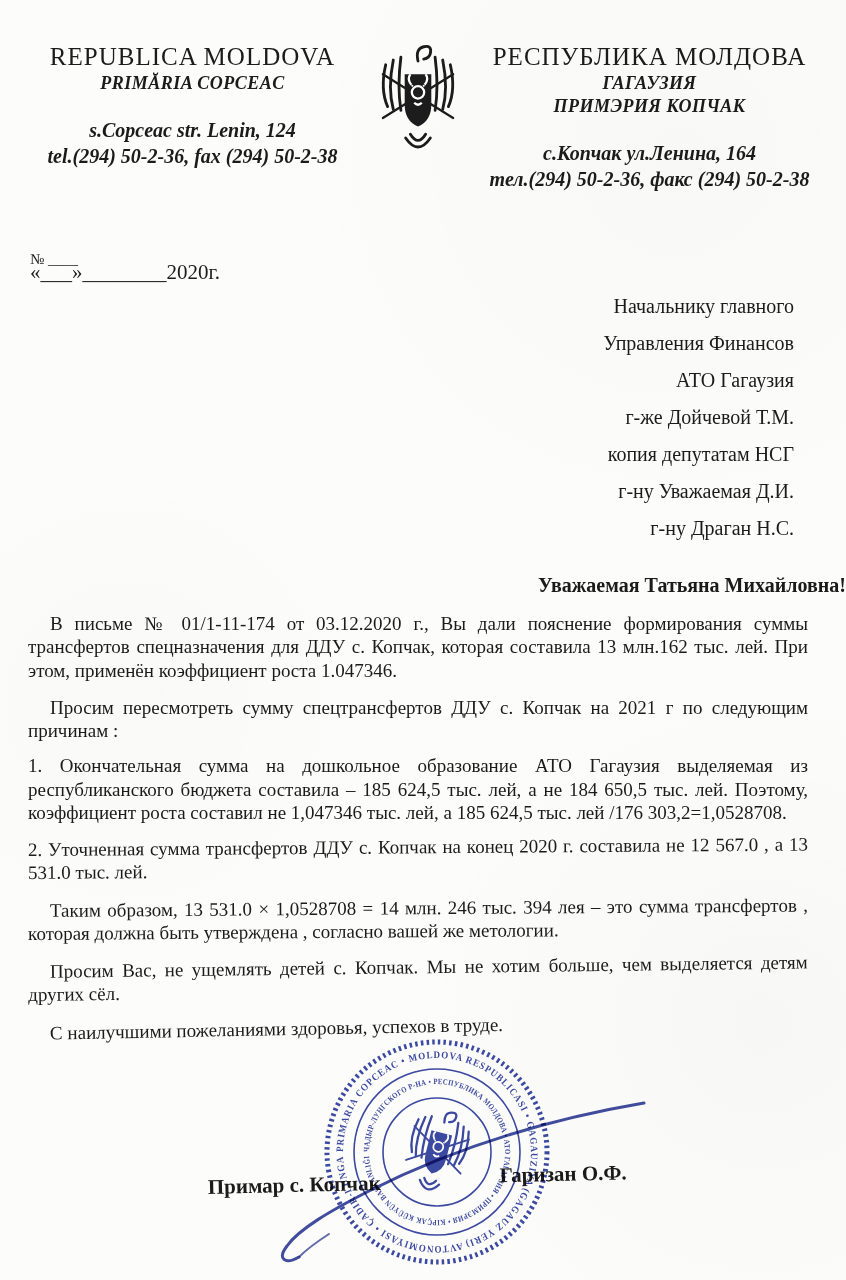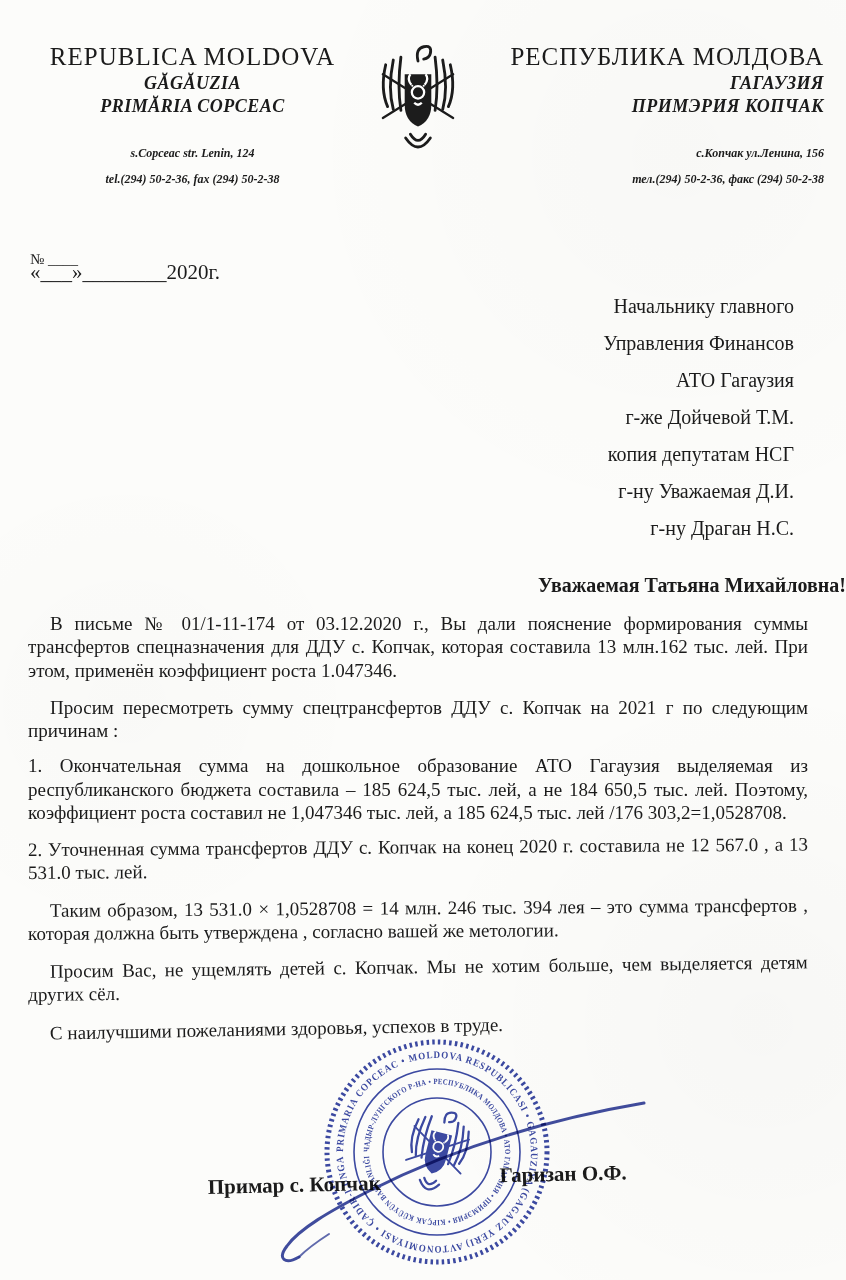--- a/index.html
+++ b/index.html
@@ -14,24 +14,24 @@
       #fcfcfa;
     font-family:"Liberation Serif","DejaVu Serif",serif;
     color:#1b1b1b;
     overflow:hidden;
   }
 
   
   .letterhead{position:absolute;top:42px;left:0;right:0;display:flex;}
   .lh-left{width:335px;padding-left:25px;text-align:center;}
   .lh-emblem{width:115px;display:flex;justify-content:center;align-items:flex-start;}
-  .lh-right{flex:1;text-align:right;padding-right:22px;}
+  .lh-right{flex:1;text-align:center;padding-right:22px;}
   .lh-country{font-size:25px;letter-spacing:1px;line-height:30px;white-space:nowrap;}
   .lh-sub{font-weight:bold;font-style:italic;font-size:18px;line-height:23px;letter-spacing:.5px;}
-  .lh-address{margin-top:22px;font-weight:bold;font-style:italic;font-size:12px;line-height:26px;white-space:nowrap;}
+  .lh-address{margin-top:22px;font-weight:bold;font-style:italic;font-size:20px;line-height:26px;white-space:nowrap;}
 
   
   .date-line{position:absolute;top:212px;left:30px;font-size:21px;margin-top:48px;}
   .number-line{position:absolute;top:251px;left:30px;font-size:15px;}
 
   
   .addressee{position:absolute;top:288px;right:52px;text-align:right;font-weight:normal;font-size:20px;line-height:37px;}
 
   
   .salutation{position:absolute;top:574px;left:120px;right:0;text-align:right;font-weight:bold;font-size:20px;}
@@ -79,38 +79,37 @@
         <path d="M46,64 q4,4 8,0"></path>
         <circle cx="44" cy="46" r="1.1" fill="#fff" stroke="none"></circle>
         <circle cx="56" cy="46" r="1.1" fill="#fff" stroke="none"></circle>
       </g>
     </symbol>
   </svg>
 
   <header class="letterhead">
     <div class="lh-left">
       <div class="lh-country">REPUBLICA MOLDOVA</div>
-      <div class="lh-sub">GĂGĂUZIA</div>
       <div class="lh-sub">PRIMĂRIA COPCEAC</div>
       <div class="lh-address">
         <div>s.Copceac  str. Lenin, 124</div>
         <div>tel.(294) 50-2-36,  fax (294) 50-2-38</div>
       </div>
     </div>
     <div class="lh-emblem">
       <svg width="100" height="114" viewBox="0 0 100 120" style="color:#1c1c1c">
         <use href="#coat-of-arms"></use>
       </svg>
     </div>
     <div class="lh-right">
       <div class="lh-country">РЕСПУБЛИКА МОЛДОВА</div>
       <div class="lh-sub">ГАГАУЗИЯ</div>
       <div class="lh-sub">ПРИМЭРИЯ КОПЧАК</div>
       <div class="lh-address">
-        <div>с.Копчак  ул.Ленина, 156</div>
+        <div>с.Копчак  ул.Ленина, 164</div>
         <div>тел.(294) 50-2-36, факс (294) 50-2-38</div>
       </div>
     </div>
   </header>
 
   <div class="date-line">«___»________2020г.</div>
   <div class="number-line">№ ____</div>
 
   <div class="addressee">
     <div>Начальнику главного</div>

